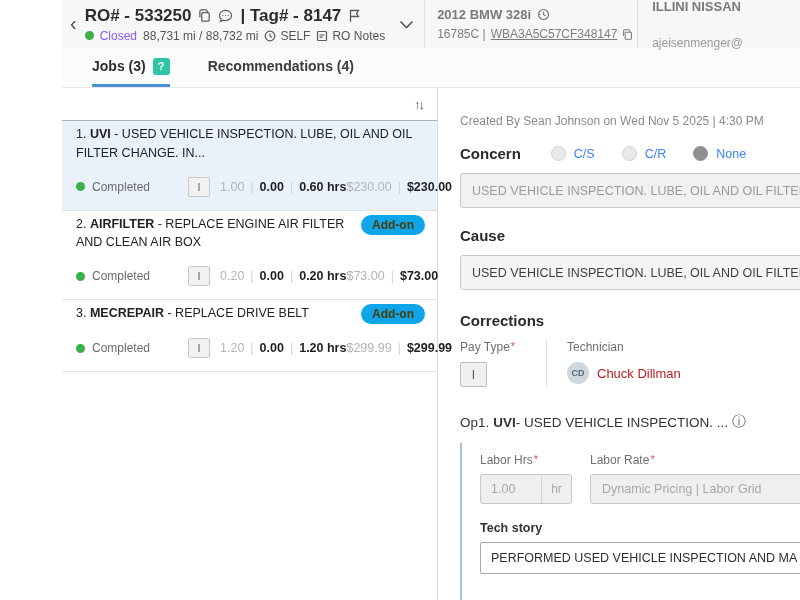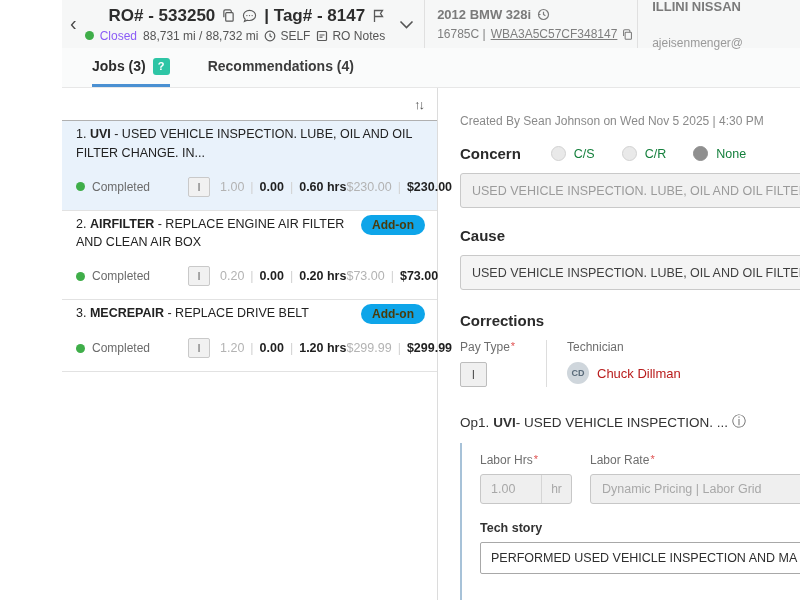--- a/index.html
+++ b/index.html
@@ -4,21 +4,21 @@
 <style>
   * { margin:0; padding:0; box-sizing:border-box; }
   html,body { width:800px; height:600px; overflow:hidden; background:#fff;
     font-family:"Liberation Sans", sans-serif; color:#333; }
   .app { position:absolute; left:62px; top:0; width:738px; height:600px; }
 
   
   .topbar { display:flex; align-items:center; height:48px; background:#f6f7f7; }
   .back { font-size:20px; color:#4a4a4a; padding:0 8px 2px 8px; cursor:pointer; }
   .ro-block { display:flex; flex-direction:column; justify-content:center; }
-  .ro-line1 { display:flex; align-items:center; gap:7px; font-size:17px; font-weight:bold; color:#2d2d2d; white-space:nowrap;justify-content:flex-end; }
+  .ro-line1 { display:flex; align-items:center; gap:7px; font-size:17px; font-weight:bold; color:#2d2d2d; white-space:nowrap; }
   .ro-line2 { display:flex; align-items:center; gap:6px; font-size:12px; color:#6e6e6e; margin-top:3px; white-space:nowrap; }
   .icon { display:inline-flex; align-items:center; justify-content:center; color:#5a5a5a; }
   .icon svg { display:block; }
   .dot { width:9px; height:9px; border-radius:50%; background:#3fae49; flex:none; }
   .status-txt { color:#8b5cf6; }
   .mileage { color:#555; }
   .hdr-chip { color:#555; display:flex; align-items:center; gap:4px; }
   .chev-down { margin:0 10px 0 14px; color:#555; }
   .vdiv { width:1px; height:48px; background:#e0e0e0; flex:none; }
   .vehicle-block { width:212px; padding:0 10px 0 12px; flex:none; }
@@ -59,21 +59,21 @@
   .sep { color:#d2d2d2; }
   .strong { color:#1f1f1f; font-weight:bold; }
   .prices { margin-left:auto; display:flex; align-items:center; gap:6px; white-space:nowrap; }
 
   
   .detail { flex:1; padding:26px 0 0 22px; overflow:hidden; }
   .created { font-size:12px; color:#8a8a8a; }
   .concern-row { display:flex; align-items:center; margin-top:17px; }
   .sec-h { font-size:15px; font-weight:bold; color:#2b2b2b; }
   .radios { display:flex; gap:27px; margin-left:30px; }
-  .radio { display:flex; align-items:center; gap:8px; color:#15803d; font-size:12.5px; cursor:pointer; }
+  .radio { display:flex; align-items:center; gap:8px; color:#3b82f6; font-size:12.5px; cursor:pointer; }
   .rc { width:15px; height:15px; border-radius:50%; background:#e9e9e9; border:1px solid #d2d2d2; flex:none; }
   .rc.sel { background:#8f8f8f; border-color:#8f8f8f; }
   .box-input { width:400px; height:35px; border:1px solid #c9c9c9; border-radius:3px; background:#f1f1f1;
                color:#9b9b9b; font-size:12.5px; padding:0 11px; display:flex; align-items:center;
                white-space:nowrap; overflow:hidden; margin-top:11px; }
   .box-input.cause-box { color:#3f3f3f; background:#f4f4f4; }
   .cause-h { margin-top:19px; }
   .corr-h { margin-top:22px; }
   .corr-row { display:flex; margin-top:11px; }
   .flabel { font-size:12px; color:#6e6e6e; }

